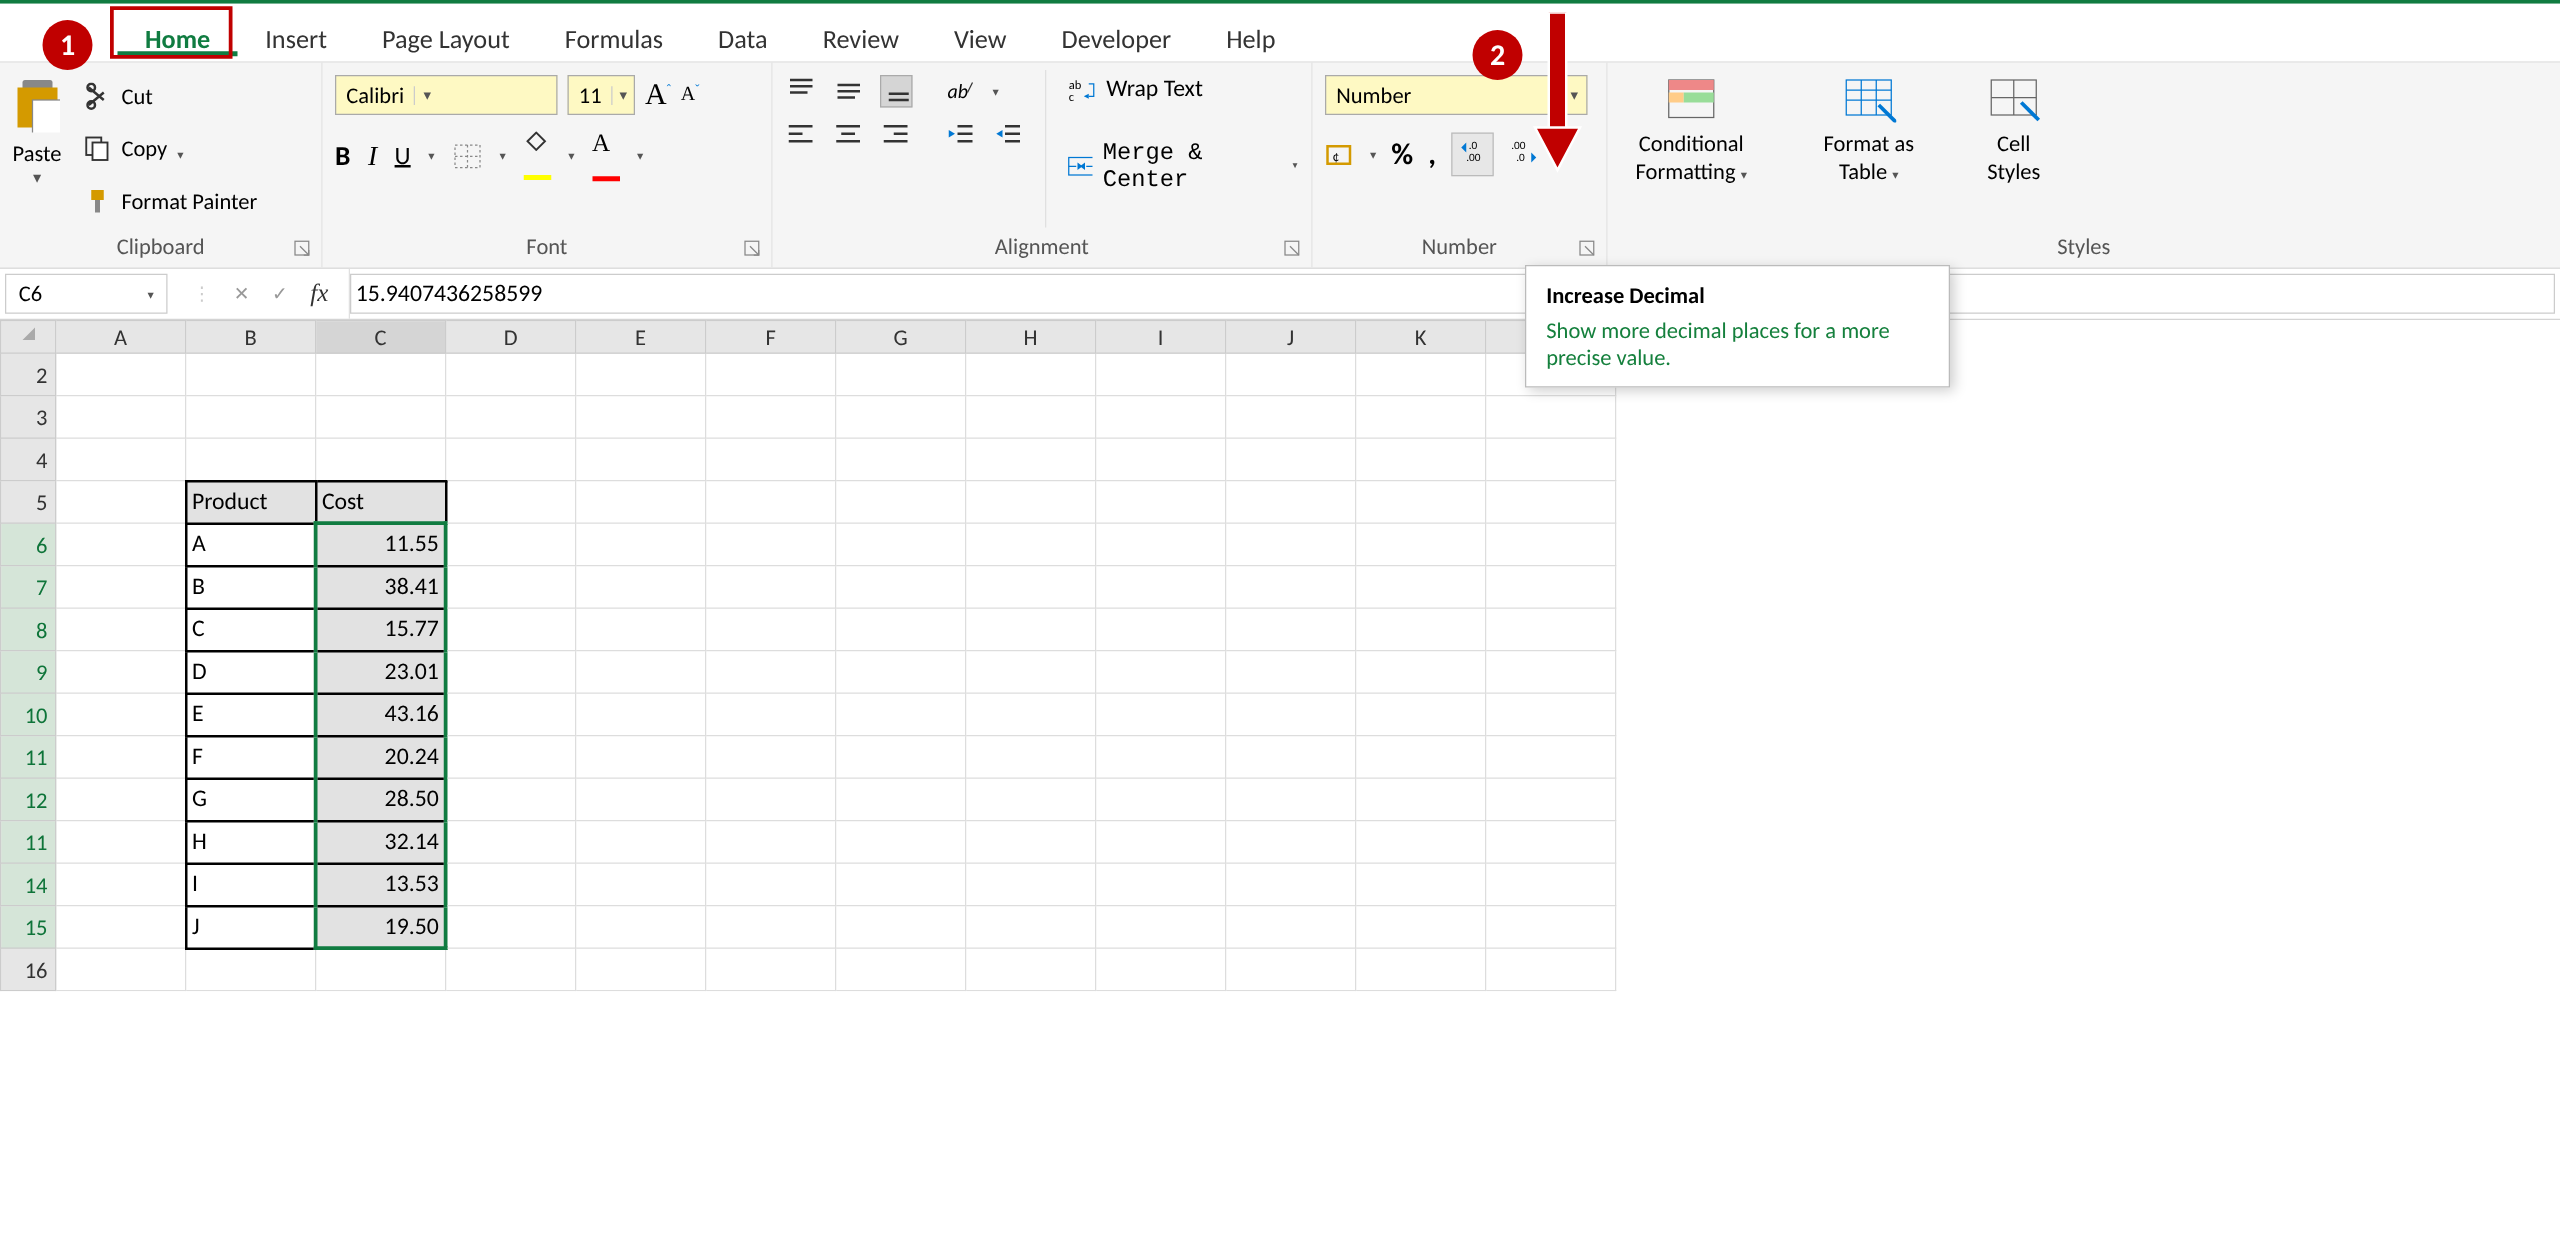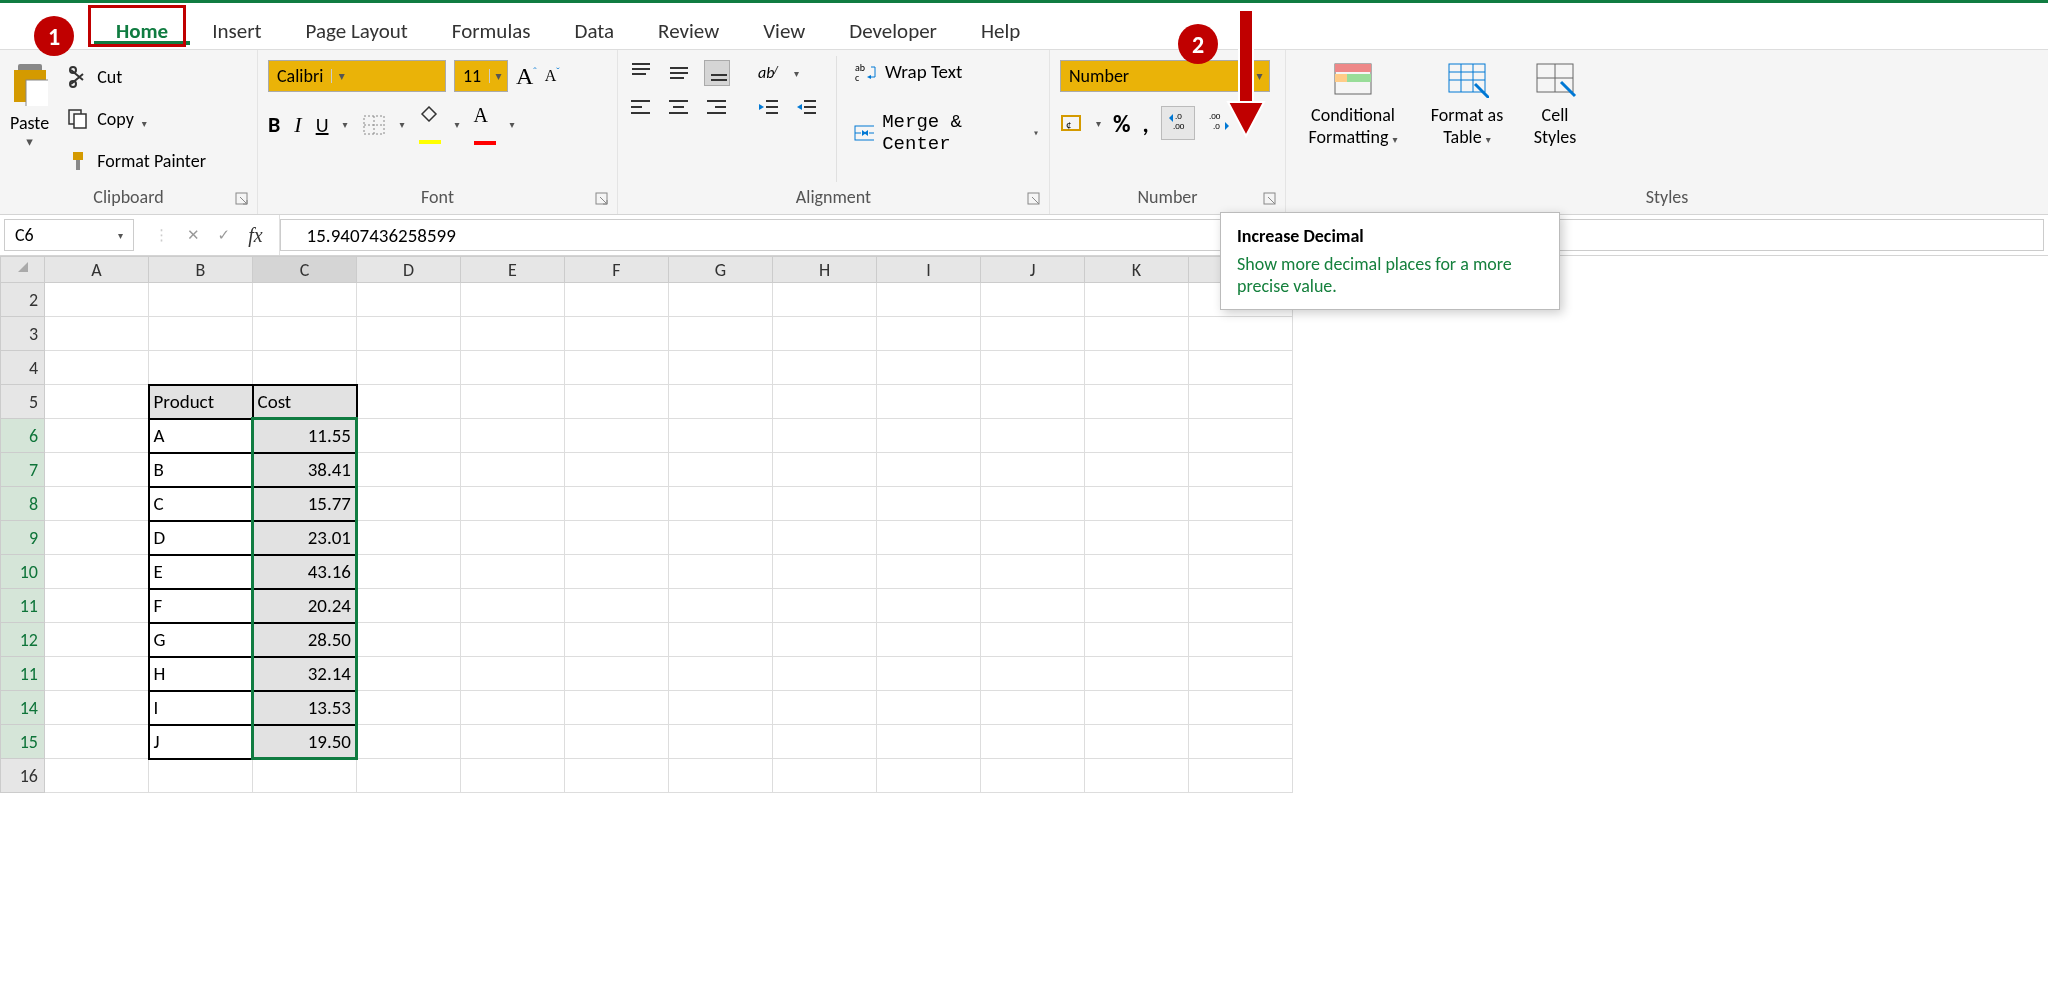--- a/index.html
+++ b/index.html
@@ -27,21 +27,21 @@
 .paste-icon { width: 36px; height: 44px; margin-top: 6px; }
 .paste-label { font-size: 18px; margin-top: 6px; }
 .paste-dd { font-size: 13px; color: #555; }
 .clip-right { display: flex; flex-direction: column; justify-content: space-around; padding-left: 4px; }
 .clip-item { display: flex; align-items: flex-end; font-size: 18px; padding: 2px 4px; }
 .clip-icon { width: 22px; height: 22px; margin-right: 8px; }
 
 
 .font-top { display: flex; align-items: center; gap: 8px; margin-bottom: 12px; }
 .font-bottom { display: flex; align-items: center; gap: 14px; }
-.combo { border: 1px solid #aaa; background: #eab308; display: flex; align-items: center; height: 32px; font-size: 18px; }
+.combo { border: 1px solid #aaa; background: #fef9c3; display: flex; align-items: center; height: 32px; font-size: 18px; }
 .combo-main { padding: 0 8px; }
 .combo-dd { width: 20px; text-align: center; color: #555; border-left: 1px solid #ccc; font-size: 12px; }
 .fontname { width: 178px; }
 .fontsize { width: 54px; }
 .a-large { font-size: 24px; font-family: "Times New Roman",serif; }
 .a-small { font-size: 16px; font-family: "Times New Roman",serif; }
 .a-sup { font-size: 10px; color: #0078d4; vertical-align: super; }
 .btn-bold { font-weight: bold; font-size: 22px; }
 .btn-italic { font-style: italic; font-size: 22px; font-family: "Times New Roman",serif; }
 .btn-underline { text-decoration: underline; font-size: 20px; }
@@ -56,31 +56,31 @@
 .wrap-row { display: flex; align-items: center; font-size: 19px; margin-left: 16px; }
 .merge-row { display: flex; align-items: center; font-size: 19px; margin-left: 16px; margin-top: 28px; font-family: Liberation Mono, monospace; }
 
 
 .num-top { display: flex; margin-bottom: 14px; }
 .num-combo { width: 210px; }
 .num-bottom { display: flex; gap: 12px; align-items: center; }
 .inc-dec { background: #e7e7e7; border: 1px solid #bbb; padding: 2px 3px; }
 
 
-.styles-items { display: flex; gap: 0; align-items: flex-start; padding-top: 4px; }
+.styles-items { display: flex; gap: 28px; align-items: flex-start; padding-top: 4px; }
 .style-btn { display: flex; flex-direction: column; align-items: center; font-size: 18px; text-align: center; width: 114px; }
 .style-btn.narrow { width: 62px; }
 .style-icon { width: 44px; height: 38px; margin-bottom: 6px; }
 
 
 .formula-bar { height: 42px; background: #fff; border-top: 1px solid #d4d4d4; border-bottom: 1px solid #d4d4d4; display: flex; align-items: stretch; }
 .name-box { width: 130px; border: 1px solid #ccc; margin: 4px; display: flex; align-items: center; justify-content: space-between; padding: 0 10px; background: #fff; font-size: 18px; }
 .fn-btns { display: flex; align-items: center; gap: 18px; padding: 0 16px; color: #999; border-right: 1px solid #e0e0e0; }
 .fx { font-style: italic; font-family: "Times New Roman",serif; font-size: 20px; color: #333; }
-.formula-input { flex: 1; padding: 0 26px; display: flex; align-items: center; font-size: 19px; background: #fff; border: 1px solid #ccc; margin: 4px 4px 4px 0; }
+.formula-input { flex: 1; padding: 0 4px; display: flex; align-items: center; font-size: 19px; background: #fff; border: 1px solid #ccc; margin: 4px 4px 4px 0; }
 
 
 .tooltip { position: absolute; left: 1220px; top: 212px; width: 340px; background: #fff; border: 1px solid #bbb; box-shadow: 3px 3px 10px rgba(0,0,0,0.2); padding: 12px 16px; z-index: 50; font-size: 18px; }
 .tooltip-title { font-weight: bold; margin-bottom: 6px; }
 .tooltip-body { color: #15803d; }
 
 
 .sheet { position: relative; background: #fff; }
 .grid { border-collapse: collapse; table-layout: fixed; }
 .grid th { background: #e6e6e6; font-weight: normal; border: 1px solid #ccc; font-size: 18px; color: #333; text-align: center; }

